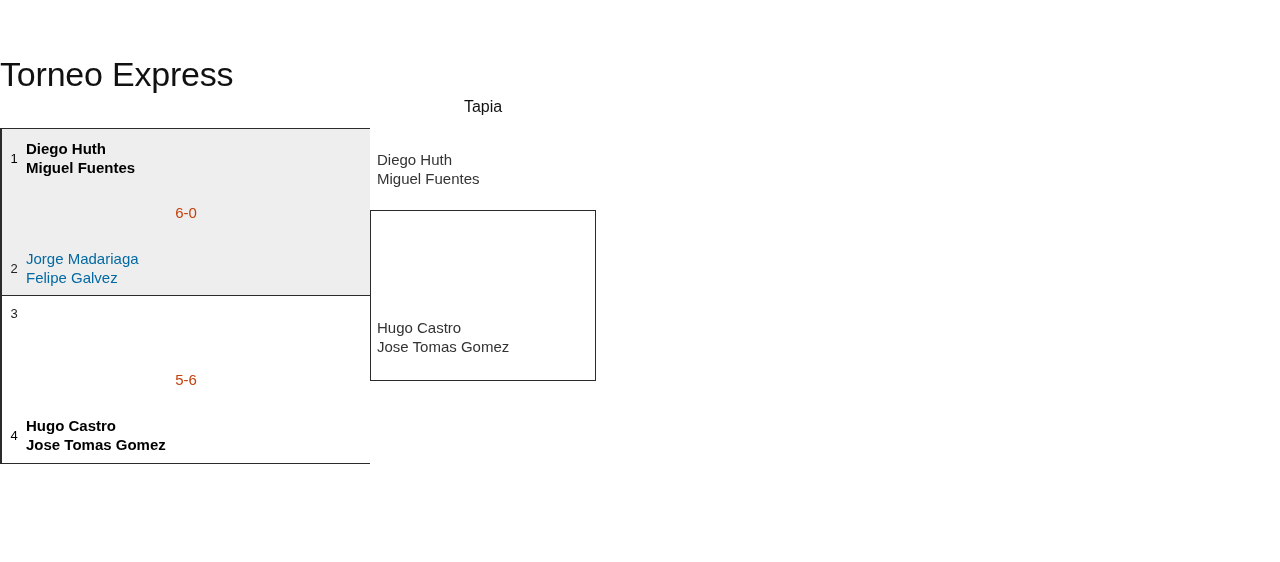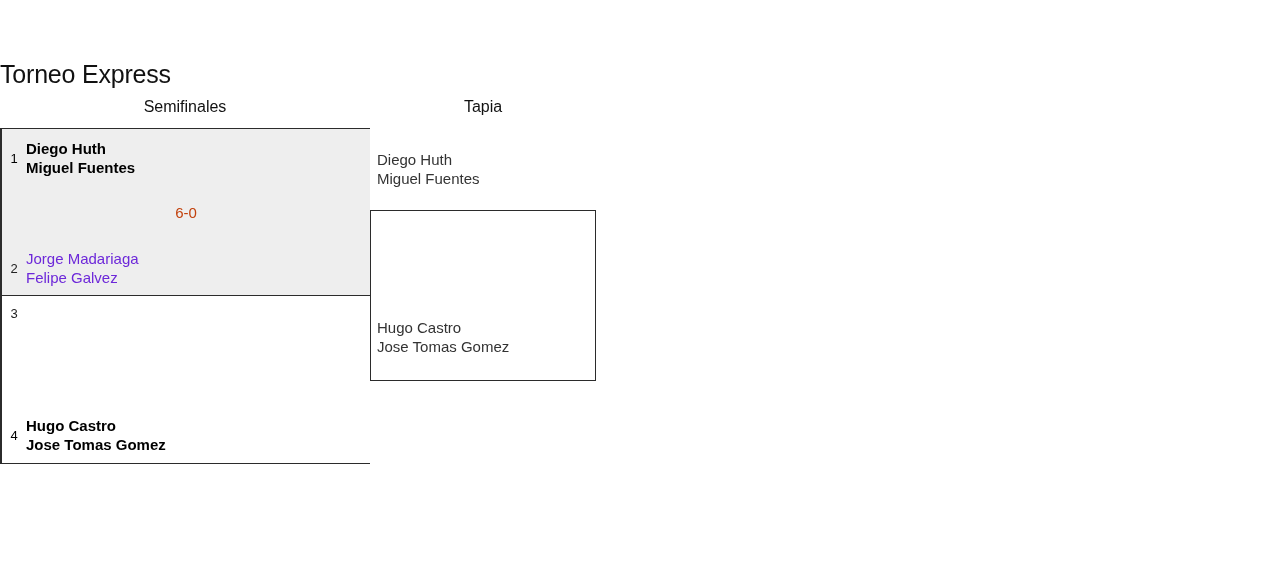--- a/index.html
+++ b/index.html
@@ -22,21 +22,21 @@
   #header {
     position: absolute;
     left: 0; top: 0;
     width: 1280px;
     height: 80px;
   }
   #tournament-title {
     position: absolute;
     left: 0;
     top: 2px;
-    font-size: 25px;
+    font-size: 34px;
     line-height: 29px;
     font-weight: 400;
     letter-spacing: -0.2px;
     color: #111111;
     white-space: pre;
   }
   #title-line-1, #title-line-2 { display: block; }
 
   
   #brand-logo {
@@ -112,21 +112,21 @@
     min-width: 24px;
     text-align: center;
     font-size: 13px;
     line-height: 15px;
     color: #222222;
     font-weight: 400;
   }
   .players {
     font-size: 15px;
     line-height: 19px;
-    color: #6d28d9;
+    color: #0369a1;
   }
   .players .player { display: block; white-space: nowrap; }
   .winner .players { font-weight: 700; color: #000000; }
   .winner .seed { color: #000000; }
 
   .score {
     position: absolute;
     top: 74px;
     left: 0;
     width: 368px;
@@ -181,21 +181,20 @@
   <div id="tournament-title">
     <span id="title-line-1">Torneo Express</span>
     <span id="title-line-2">Fase final. 3ra</span>
   </div>
 
 
 </div>
 
 <div id="bracket">
 
-  <div class="round-header" id="round-header-0">Semifinales</div>
   <div class="round-header" id="round-header-1">Tapia</div>
 
   <div id="semifinals-column">
 
     <div class="sf-match" id="sf-match-0">
 
       <div class="team-row top winner">
         <span class="seed">1</span>
         <span class="players">
           <span class="player">Diego Huth</span>
@@ -214,20 +213,21 @@
       </div>
 
     </div>
 
     <div class="sf-match" id="sf-match-1">
 
       <div class="team-row top">
         <span class="seed">3</span>
       </div>
 
+      <div class="score">5-6</div>
 
       <div class="team-row bottom winner">
         <span class="seed">4</span>
         <span class="players">
           <span class="player">Hugo Castro</span>
           <span class="player">Jose Tomas Gomez</span>
         </span>
       </div>
 
     </div>

